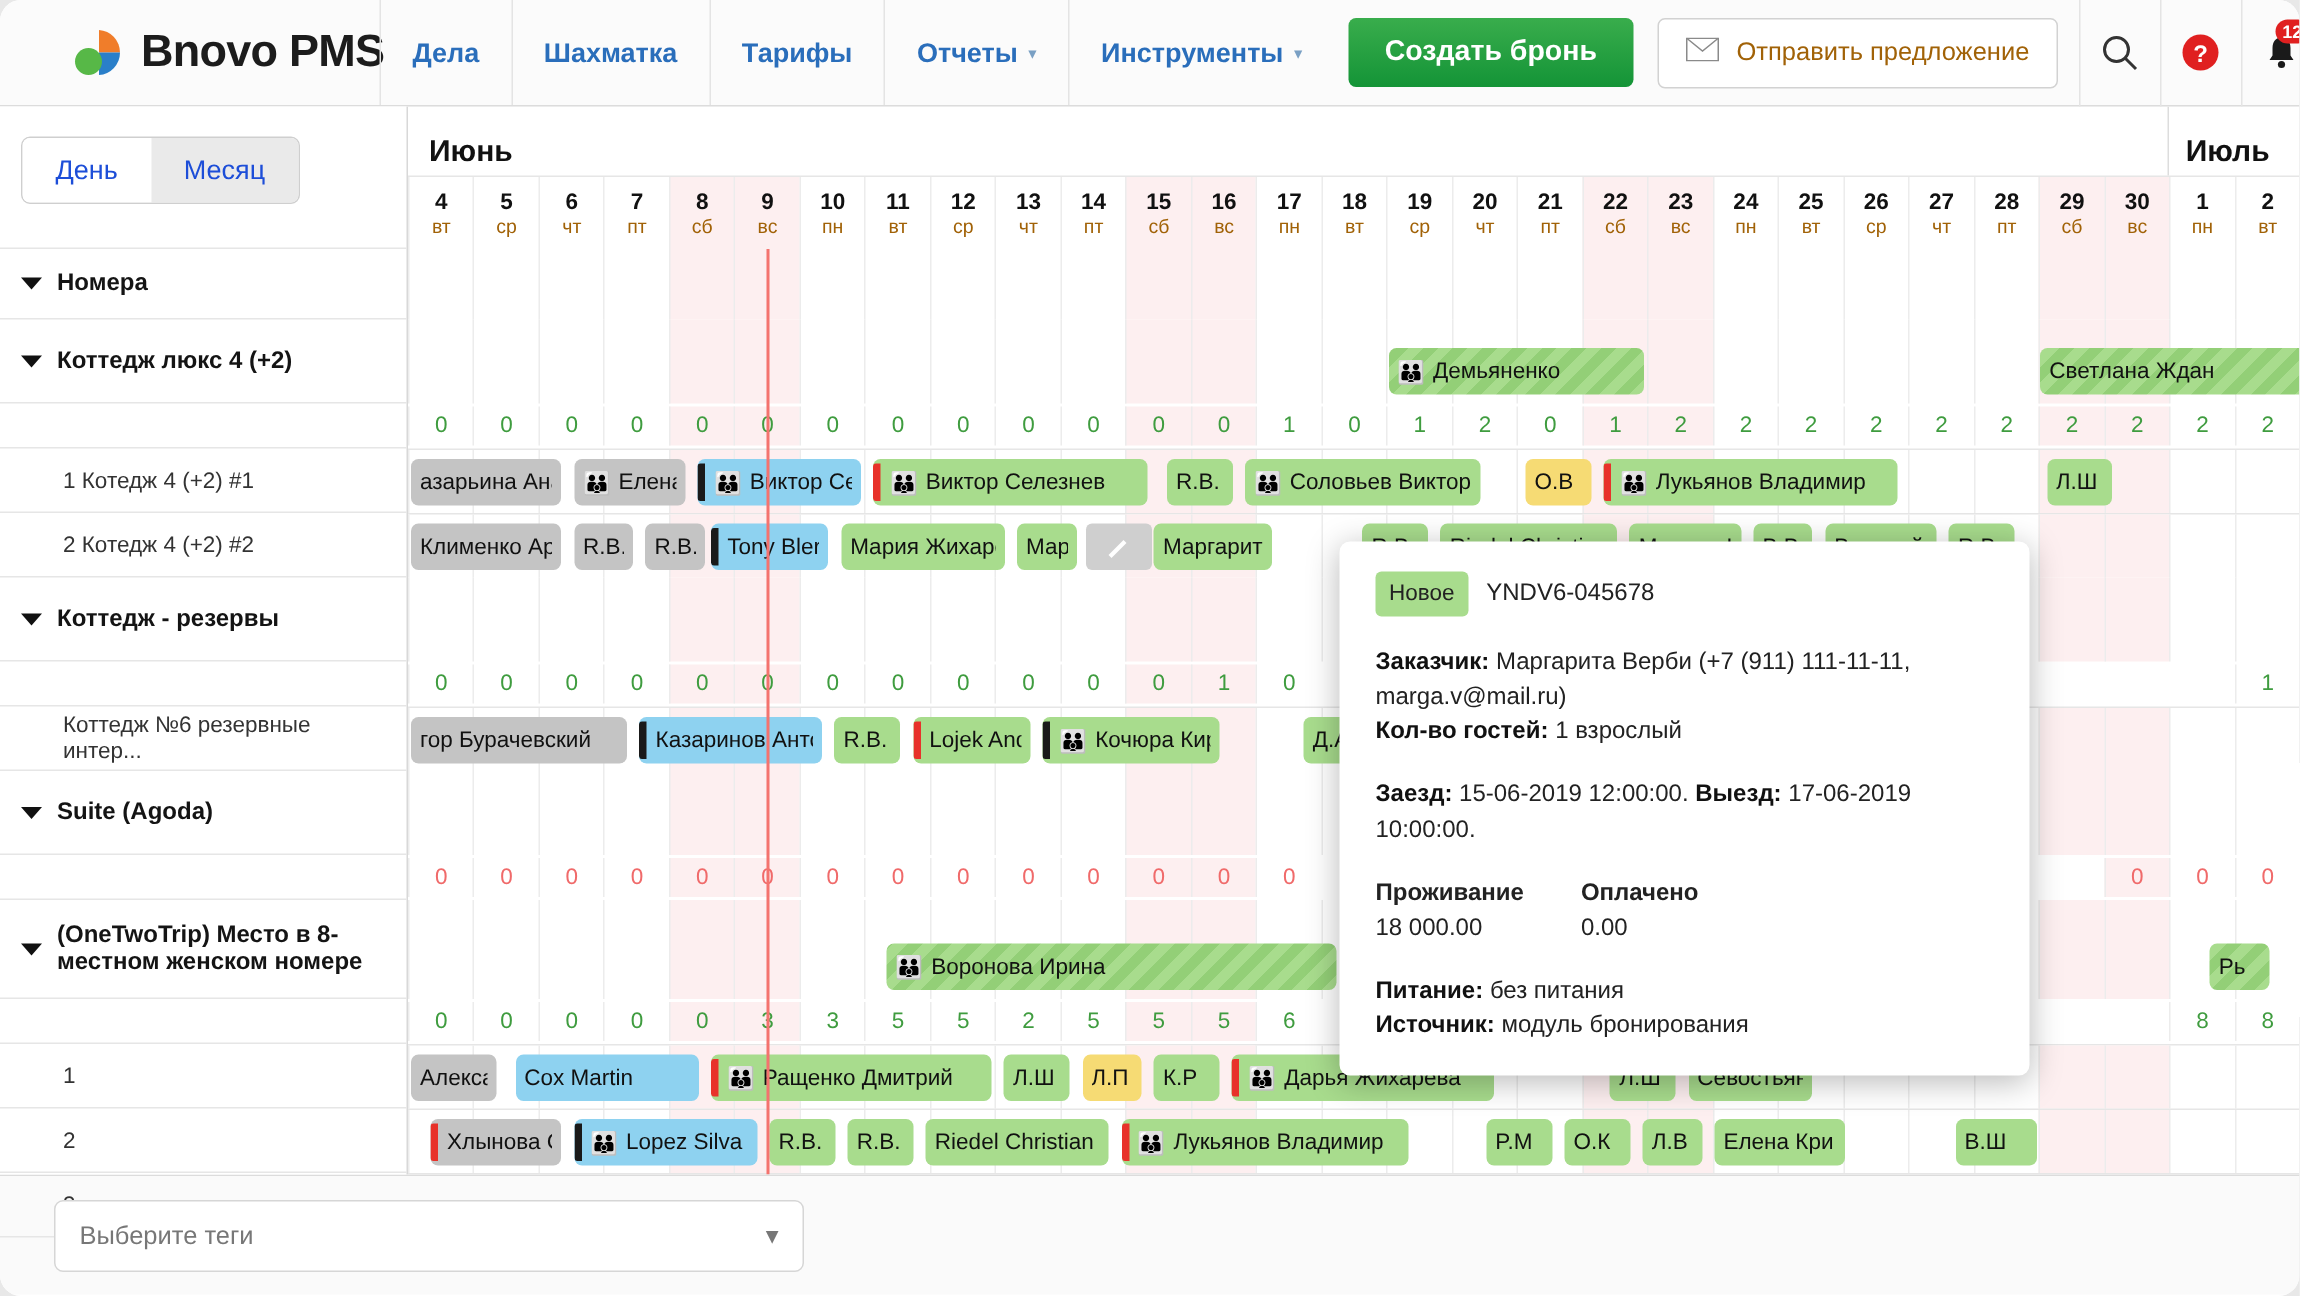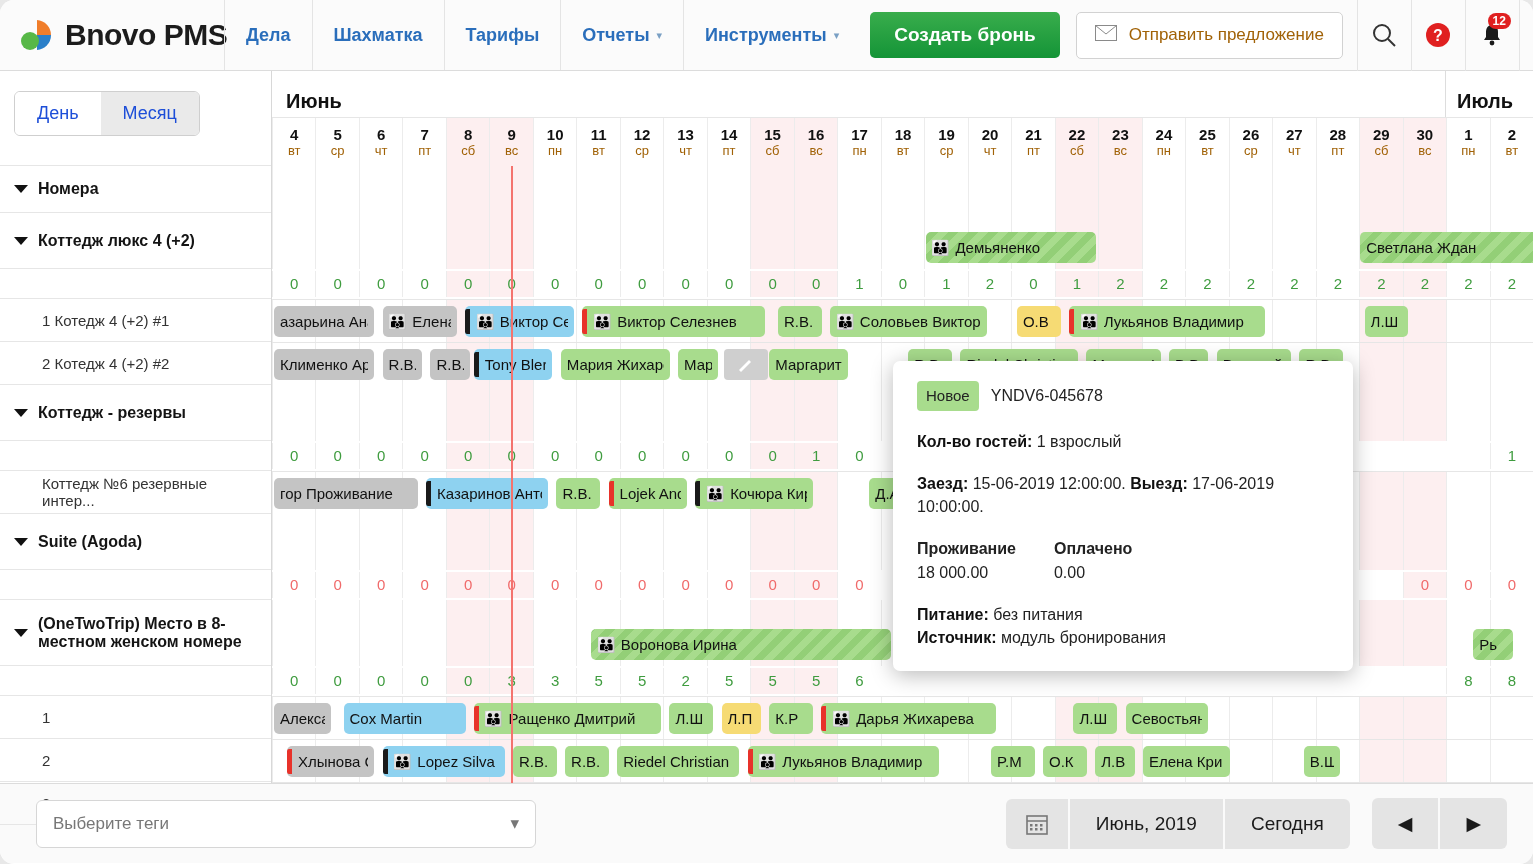--- a/index.html
+++ b/index.html
@@ -24,20 +24,21 @@
     display: flex;
     align-items: stretch;
     background: #fbfbfb;
     border-bottom: 1px solid #dcdcdc;
   }
   .brand {
     display: flex; align-items: center;
     padding: 0 22px 0 20px;
     gap: 11px;
     min-width: 224px;
+    margin-left: 29px;
   }
   .logo-mark { width: 34px; height: 34px; position: relative; flex: none; }
   .brand-title {
     font-size: 30px; font-weight: bold; color: #1c1c1c;
     letter-spacing: -0.5px; white-space: nowrap;
   }
   .nav { display: flex; align-items: stretch; }
   .nav-item {
     display: flex; align-items: center; justify-content: center;
     padding: 0 21px;
@@ -824,21 +825,21 @@
               <span></span>
               <span></span>
               <span></span>
               <span></span>
               <span class="we"></span>
               <span class="we"></span>
               <span></span>
               <span></span>
             </div>
             <div class="bar gray" style="left: 2px; width: 143.724px;">
-              <span class="txt">гор Проживание</span>
+              <span class="txt">гор Бурачевский</span>
             </div>
             <div class="bar blue pad" style="left: 154.069px; width: 122px;">
               <span class="flag black"></span>
               <span class="txt">Казаринов Анто</span>
             </div>
             <div class="bar green" style="left: 284.414px; width: 43.7931px;">
               <span class="txt">R.B.</span>
             </div>
             <div class="bar green pad" style="left: 336.552px; width: 78.5517px;">
               <span class="flag red"></span>
@@ -1112,36 +1113,40 @@
             </div>
             <div class="bar green" style="left: 771.034px; width: 43.7931px;">
               <span class="txt">О.К</span>
             </div>
             <div class="bar green" style="left: 823.172px; width: 39.4483px;">
               <span class="txt">Л.В</span>
             </div>
             <div class="bar green" style="left: 870.966px; width: 87.2414px;">
               <span class="txt">Елена Кри</span>
             </div>
-            <div class="bar green" style="left: 1031.72px; width: 36px;">
+            <div class="bar green" style="left: 1031.72px; width: 54px;">
               <span class="txt">В.Ш</span>
             </div>
           </div>
           <div class="res-row"></div>
         </div>
 
       <div class="today-line" id="today-line" style="left: 238.966px; top: 95px; bottom: 0px;"></div>
     </div>
 
     <div class="tooltip">
       <div>
         <span class="tt-badge">Новое</span>
         <span class="tt-code">YNDV6-045678</span>
       </div>
       <div class="tt-block">
+        <div>
+          <b>Заказчик:</b>
+          <span>Маргарита Верби  (+7 (911) 111-11-11, marga.v@mail.ru)</span>
+        </div>
         <div>
           <b>Кол-во гостей:</b>
           <span>1 взрослый</span>
         </div>
       </div>
       <div class="tt-block">
         <b>Заезд:</b>
         <span>15-06-2019 12:00:00.</span>
         <b>Выезд:</b>
         <span>17-06-2019 10:00:00.</span>
@@ -1167,38 +1172,14 @@
         </div>
       </div>
     </div>
   </div>
 
   <div class="footer">
     <div class="tag-select">
       <span>Выберите теги</span>
       <span>▾</span>
     </div>
-    <div class="foot-right">
-      <div class="fgroup">
-        <div class="fbtn icon">
-          <svg width="22" height="22" viewBox="0 0 22 22">
-            <rect x="1" y="3" width="20" height="18" fill="none" stroke="#777" stroke-width="1.6"></rect>
-            <line x1="1" y1="8" x2="21" y2="8" stroke="#777" stroke-width="1.6"></line>
-            <g fill="#777">
-              <rect x="4" y="11" width="2.5" height="2.5"></rect>
-                <rect x="9" y="11" width="2.5" height="2.5"></rect>
-              <rect x="14" y="11" width="2.5" height="2.5"></rect>
-                <rect x="4" y="15" width="2.5" height="2.5"></rect>
-              <rect x="9" y="15" width="2.5" height="2.5"></rect>
-                <rect x="14" y="15" width="2.5" height="2.5"></rect>
-            </g>
-          </svg>
-        </div>
-        <div class="fbtn">Июнь, 2019</div>
-        <div class="fbtn">Сегодня</div>
-      </div>
-      <div class="fgroup">
-        <div class="fbtn">◀</div>
-        <div class="fbtn">▶</div>
-      </div>
-    </div>
   </div>
 </div>
 
 </body></html>

